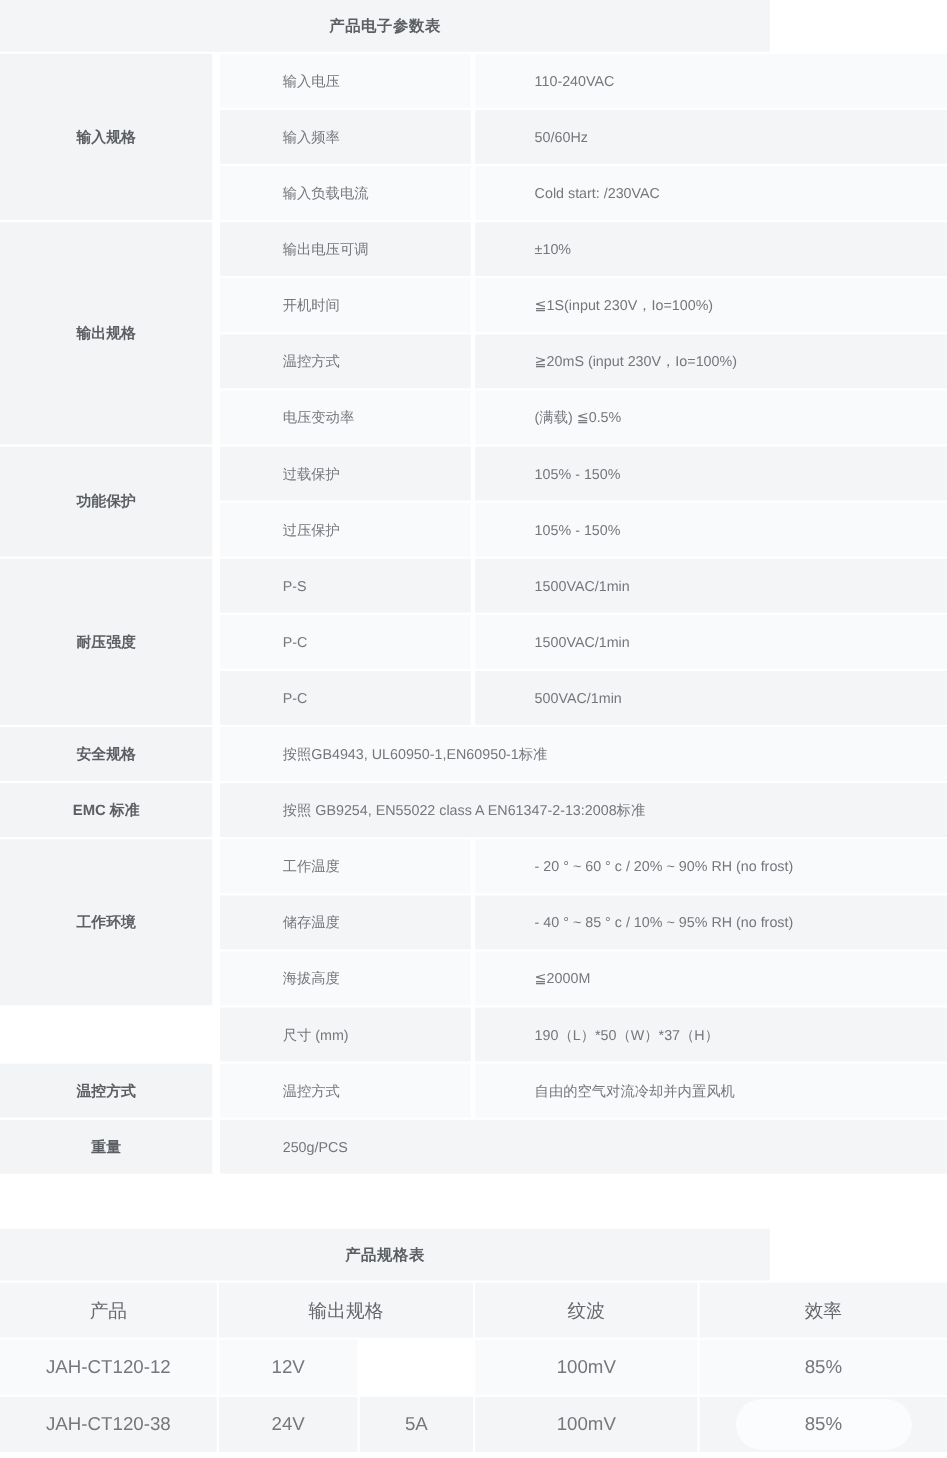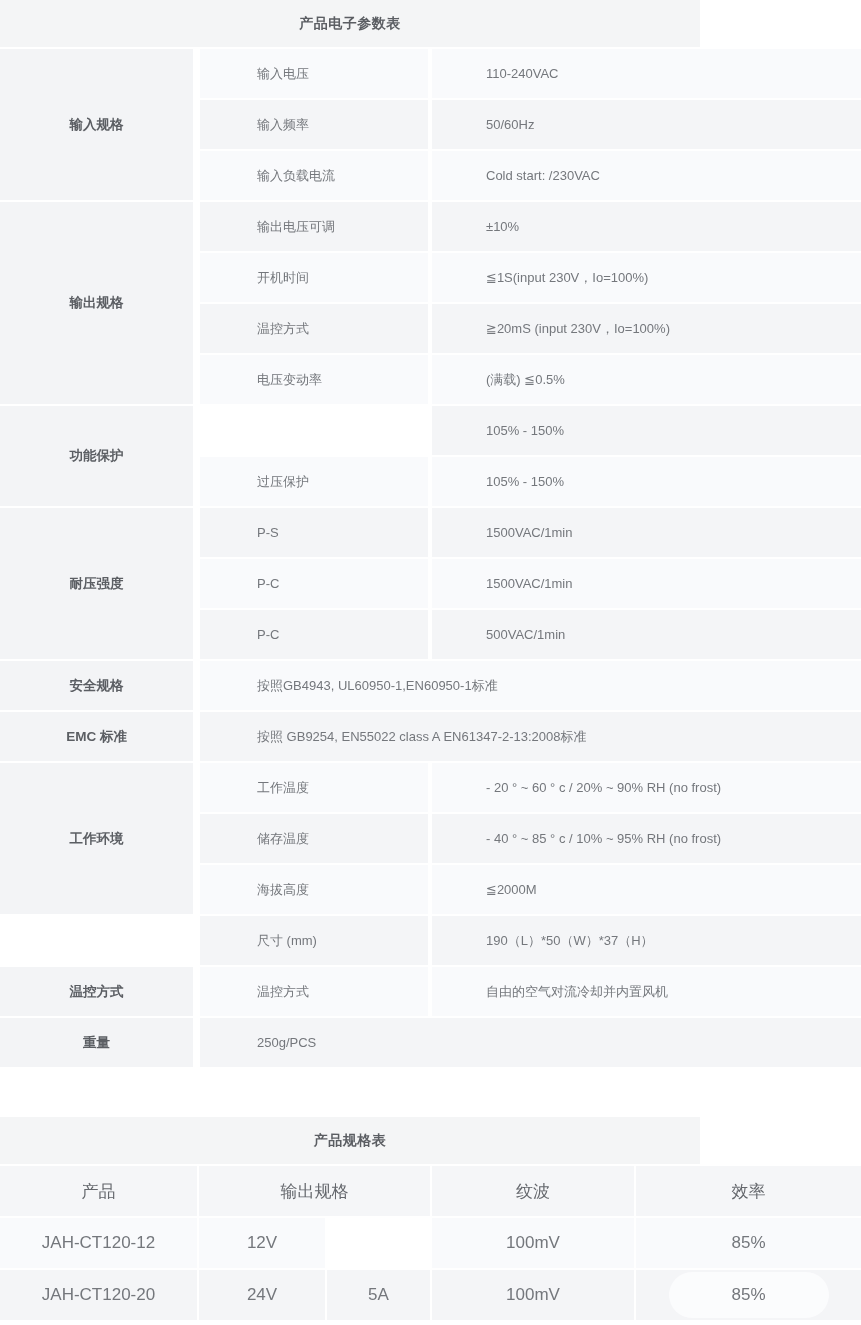--- a/index.html
+++ b/index.html
@@ -122,20 +122,21 @@
     <div class="pcell dk" style="grid-row:4">输出电压可调</div>
     <div class="vcell dk" style="grid-row:4">±10%</div>
     <div class="pcell lt" style="grid-row:5">开机时间</div>
     <div class="vcell lt" style="grid-row:5">≦1S(input 230V，Io=100%)</div>
     <div class="pcell dk" style="grid-row:6">温控方式</div>
     <div class="vcell dk" style="grid-row:6">≧20mS (input 230V，Io=100%)</div>
     <div class="pcell lt" style="grid-row:7">电压变动率</div>
     <div class="vcell lt" style="grid-row:7">(满载) ≦0.5%</div>
 
     <div class="gcell" style="grid-row:8 / span 2">功能保护</div>
+    <div class="pcell dk" style="grid-row:8">过载保护</div>
     <div class="vcell dk" style="grid-row:8">105% - 150%</div>
     <div class="pcell lt" style="grid-row:9">过压保护</div>
     <div class="vcell lt" style="grid-row:9">105% - 150%</div>
 
     <div class="gcell" style="grid-row:10 / span 3">耐压强度</div>
     <div class="pcell dk" style="grid-row:10">P-S</div>
     <div class="vcell dk" style="grid-row:10">1500VAC/1min</div>
     <div class="pcell lt" style="grid-row:11">P-C</div>
     <div class="vcell lt" style="grid-row:11">1500VAC/1min</div>
     <div class="pcell dk" style="grid-row:12">P-C</div>
@@ -175,21 +176,21 @@
     <div class="cell hcell c1" style="grid-row:1">产品</div>
     <div class="cell hcell cspan23" style="grid-row:1">输出规格</div>
     <div class="cell hcell c4" style="grid-row:1">纹波</div>
     <div class="cell hcell c5" style="grid-row:1">效率</div>
 
     <div class="cell lt c1" style="grid-row:2">JAH-CT120-12</div>
     <div class="cell lt c2" style="grid-row:2">12V</div>
     <div class="cell lt c4" style="grid-row:2">100mV</div>
     <div class="cell lt c5" style="grid-row:2">85%</div>
 
-    <div class="cell dk c1" style="grid-row:3">JAH-CT120-20</div>
+    <div class="cell dk c1" style="grid-row:3">JAH-CT120-38</div>
     <div class="cell dk c2" style="grid-row:3">24V</div>
     <div class="cell dk c3" style="grid-row:3">5A</div>
     <div class="cell dk c4" style="grid-row:3">100mV</div>
     <div class="cell dk c5" style="grid-row:3">
       <span class="glow"></span>
       <span class="glow-text">85%</span>
     </div>
   </div>
 </div>
 

